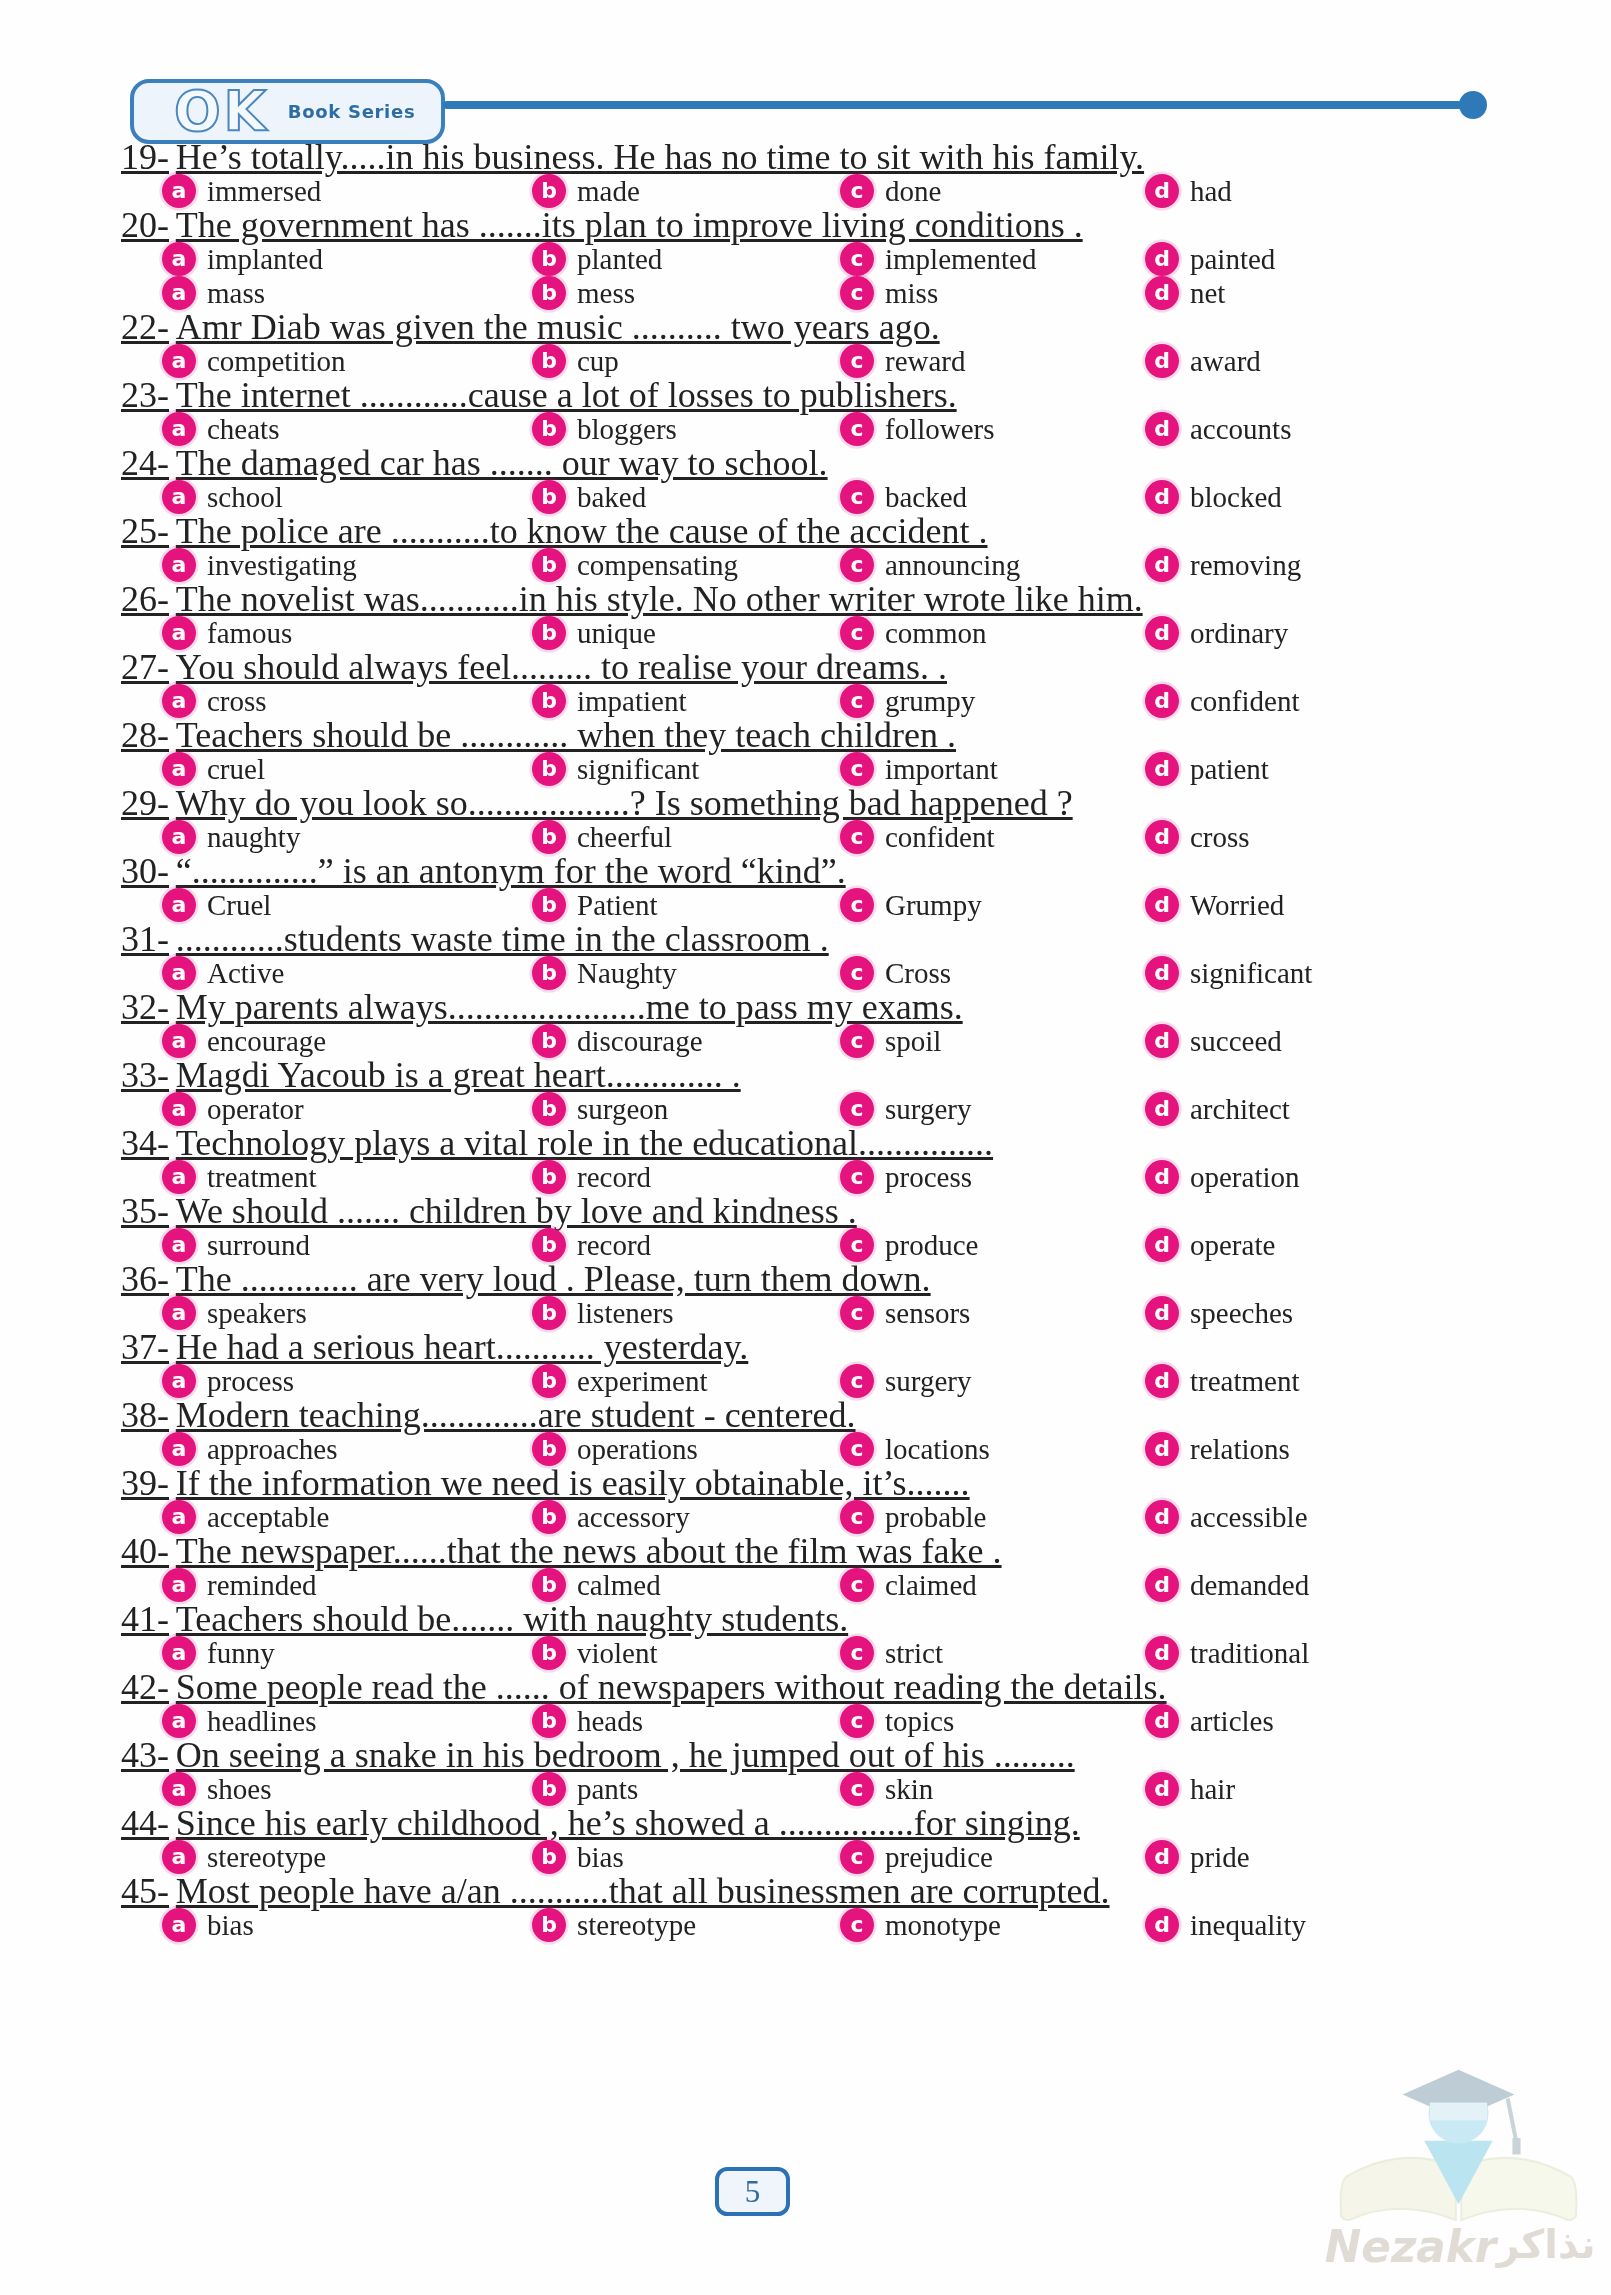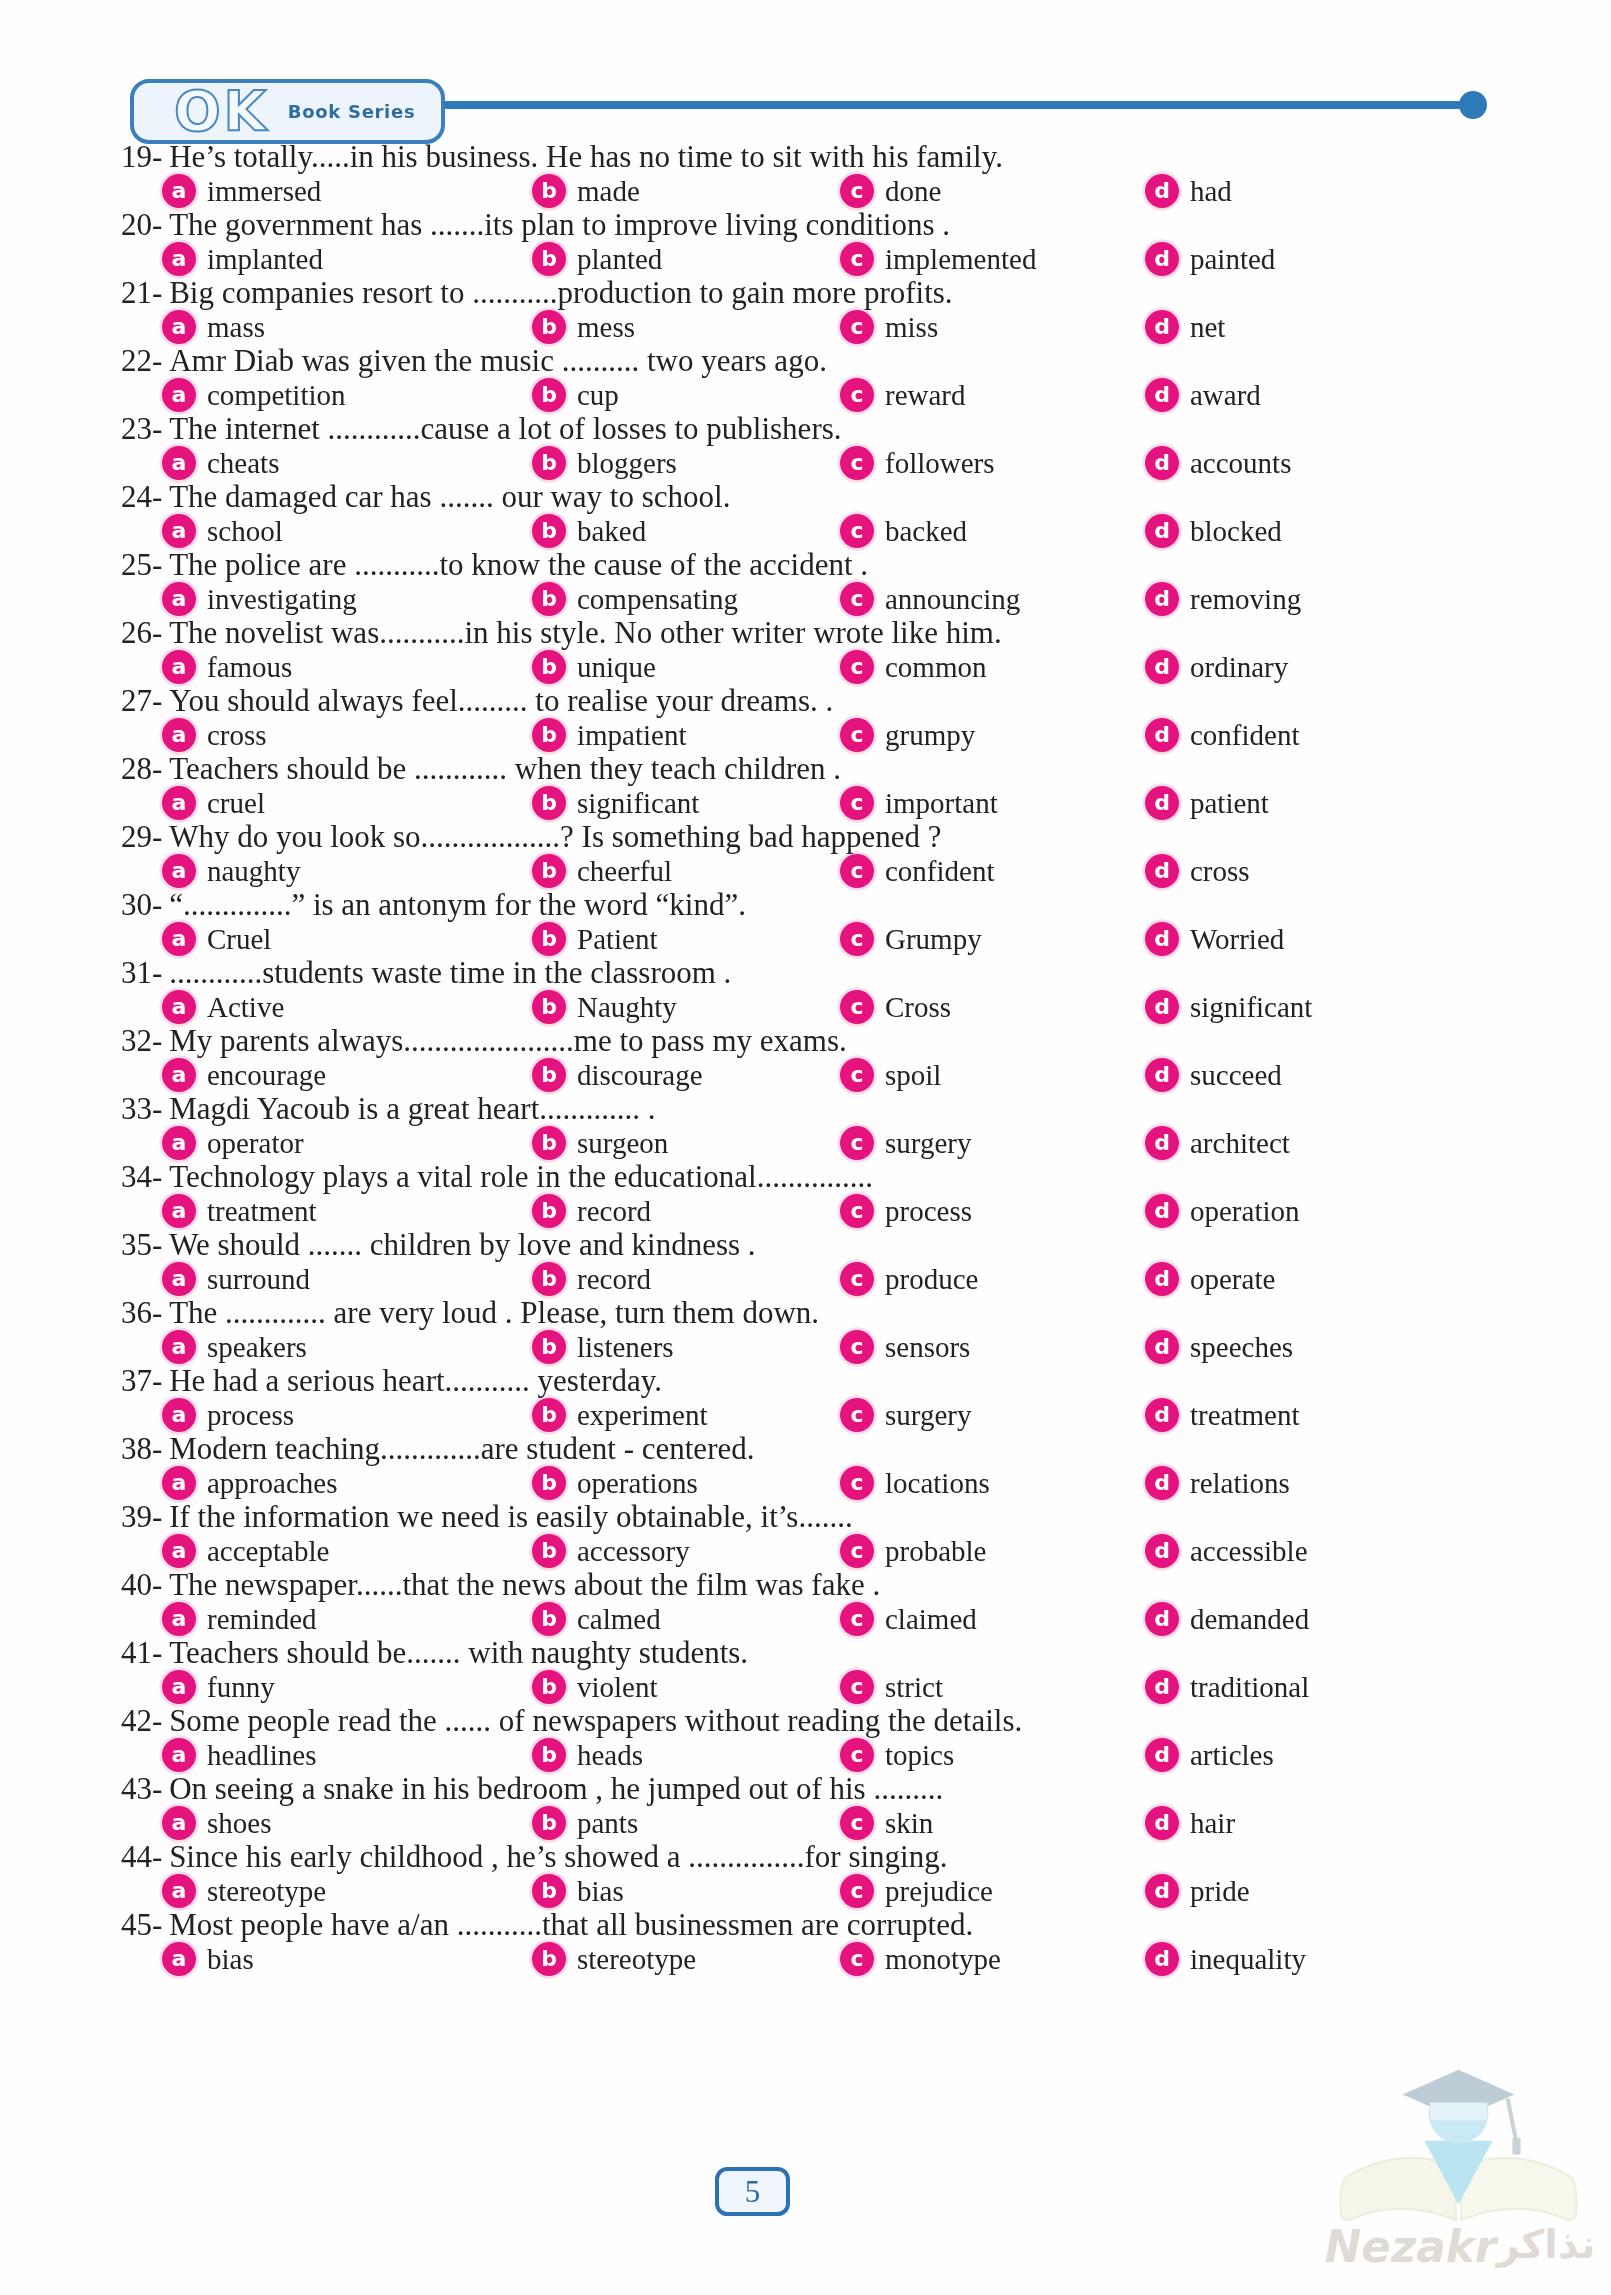--- a/index.html
+++ b/index.html
@@ -17,21 +17,21 @@
     font-family:"DejaVu Sans",sans-serif;font-size:55px;font-weight:bold;line-height:1;
     color:#f4f9fd;-webkit-text-stroke:2px #4c88c0;letter-spacing:2.7px;
   }
   .logo-series{
     font-family:"DejaVu Sans",sans-serif;font-size:18px;color:#2e6da4;font-weight:600;letter-spacing:0.7px;
   }
   .header-line{position:absolute;left:443px;top:101px;width:1019px;height:7.5px;background:#2e79b8;border-radius:4.1px;}
   .header-dot{position:absolute;left:1459px;top:91px;width:28px;height:28px;border-radius:50%;background:#2e79b8;}
   
   .questions{position:absolute;left:0;top:140px;width:1611px;}
-  .q-line{padding-left:121px;font-size:31px;line-height:34px;height:34px;white-space:nowrap;}
+  .q-line{padding-left:121px;font-size:36px;line-height:34px;height:34px;white-space:nowrap;text-decoration:underline;}
   .q-num{margin-right:6.8px;}
   .opt-row{
     display:grid;grid-template-columns:370px 308px 305px auto;
     padding-left:162px;height:34px;align-items:center;
   }
   .opt{display:flex;align-items:center;gap:11px;white-space:nowrap;}
   .badge{
     flex:0 0 auto;width:34px;height:34px;border-radius:50%;background:#e5137e;color:#ffffff;
     font-family:"DejaVu Sans",sans-serif;font-weight:bold;font-size:22px;line-height:1;
     display:flex;align-items:center;justify-content:center;
@@ -99,23 +99,20 @@
         <span class="badge">c</span>
         <span class="opt-label">implemented</span>
       </div>
       <div class="opt">
         <span class="badge">d</span>
         <span class="opt-label">painted</span>
       </div>
     </div>
   </div>
       <div class="q">
-    <div class="q-line">
-      <span class="q-num">21-</span><span class="q-text">Big companies resort to ...........production to gain more profits.</span>
-    </div>
     <div class="opt-row">
       <div class="opt">
         <span class="badge">a</span>
         <span class="opt-label">mass</span>
       </div>
       <div class="opt">
         <span class="badge">b</span>
         <span class="opt-label">mess</span>
       </div>
       <div class="opt">

